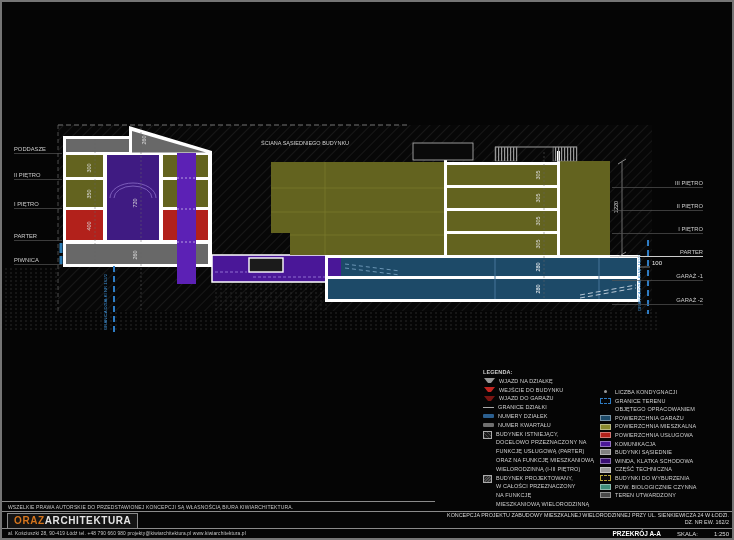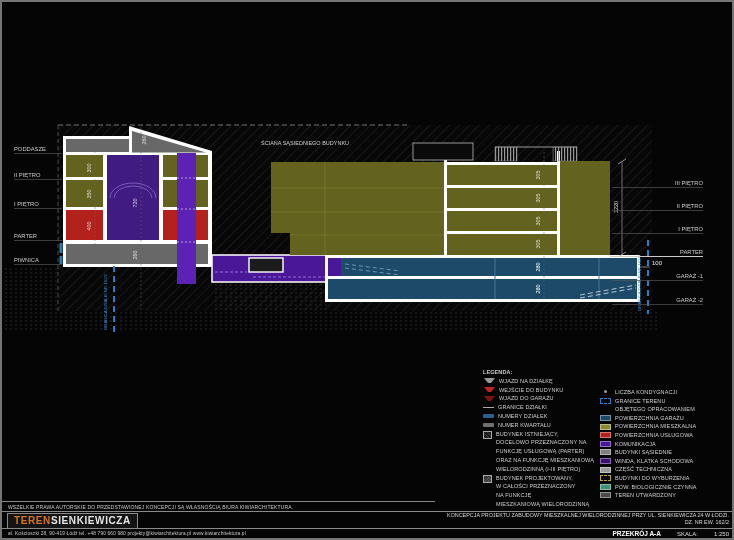--- a/index.html
+++ b/index.html
@@ -270,21 +270,21 @@
       <span class="lgi swatch" style="background: rgb(74, 74, 74);"></span>
       <span class="lg-label">TEREN UTWARDZONY</span>
     </div>
   </div>
 
   <div class="title-line" style="left:2px;top:501px;width:433px;"></div>
   <div class="tb-text" style="left:8px;top:503.5px;">WSZELKIE PRAWA AUTORSKIE DO PRZEDSTAWIONEJ KONCEPCJI SĄ WŁASNOŚCIĄ BIURA KIWIARCHITEKTURA.</div>
   <div class="title-line" style="left:2px;top:511px;width:730px;"></div>
 
   <div id="logo-box">
-    <span style="color:#d4741c;">TEREN</span><span style="color:#e4e4e4;">SIENKIEWICZA</span>
+    <span style="color:#d4741c;">ORAZ</span><span style="color:#e4e4e4;">ARCHITEKTURA</span>
   </div>
 
   <div id="proj-desc">
     <div>KONCEPCJA PROJEKTU ZABUDOWY MIESZKALNEJ WIELORODZINNEJ PRZY UL. SIENKIEWICZA 24 W ŁODZI.</div>
     <div>DZ. NR EW. 162/2</div>
   </div>
 
   <div class="title-line" style="left:2px;top:527.5px;width:730px;"></div>
   <div class="tb-text" style="left:8px;top:531px;font-size:4.8px;">al. Kościuszki 28, 90-419 Łódź    tel. +48 790 660 980    projekty@kiwiarchitektura.pl    www.kiwiarchitektura.pl</div>
 

